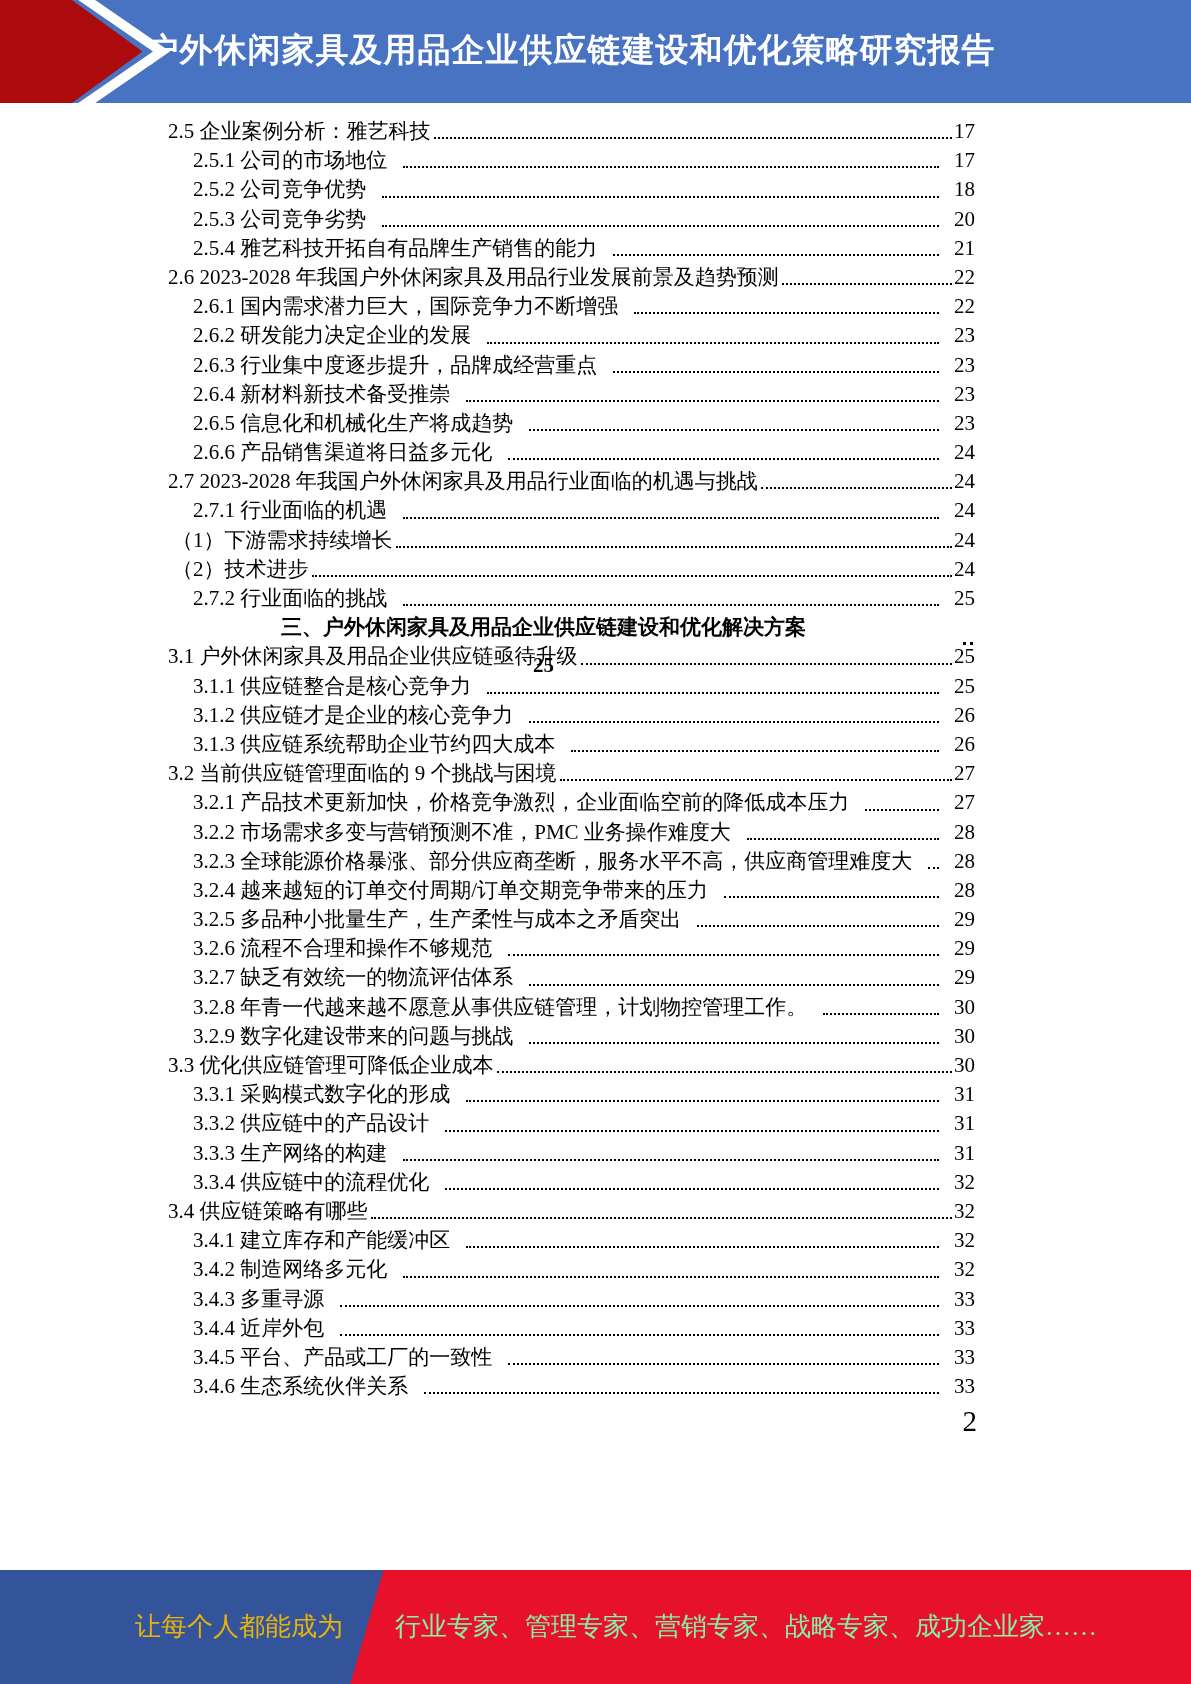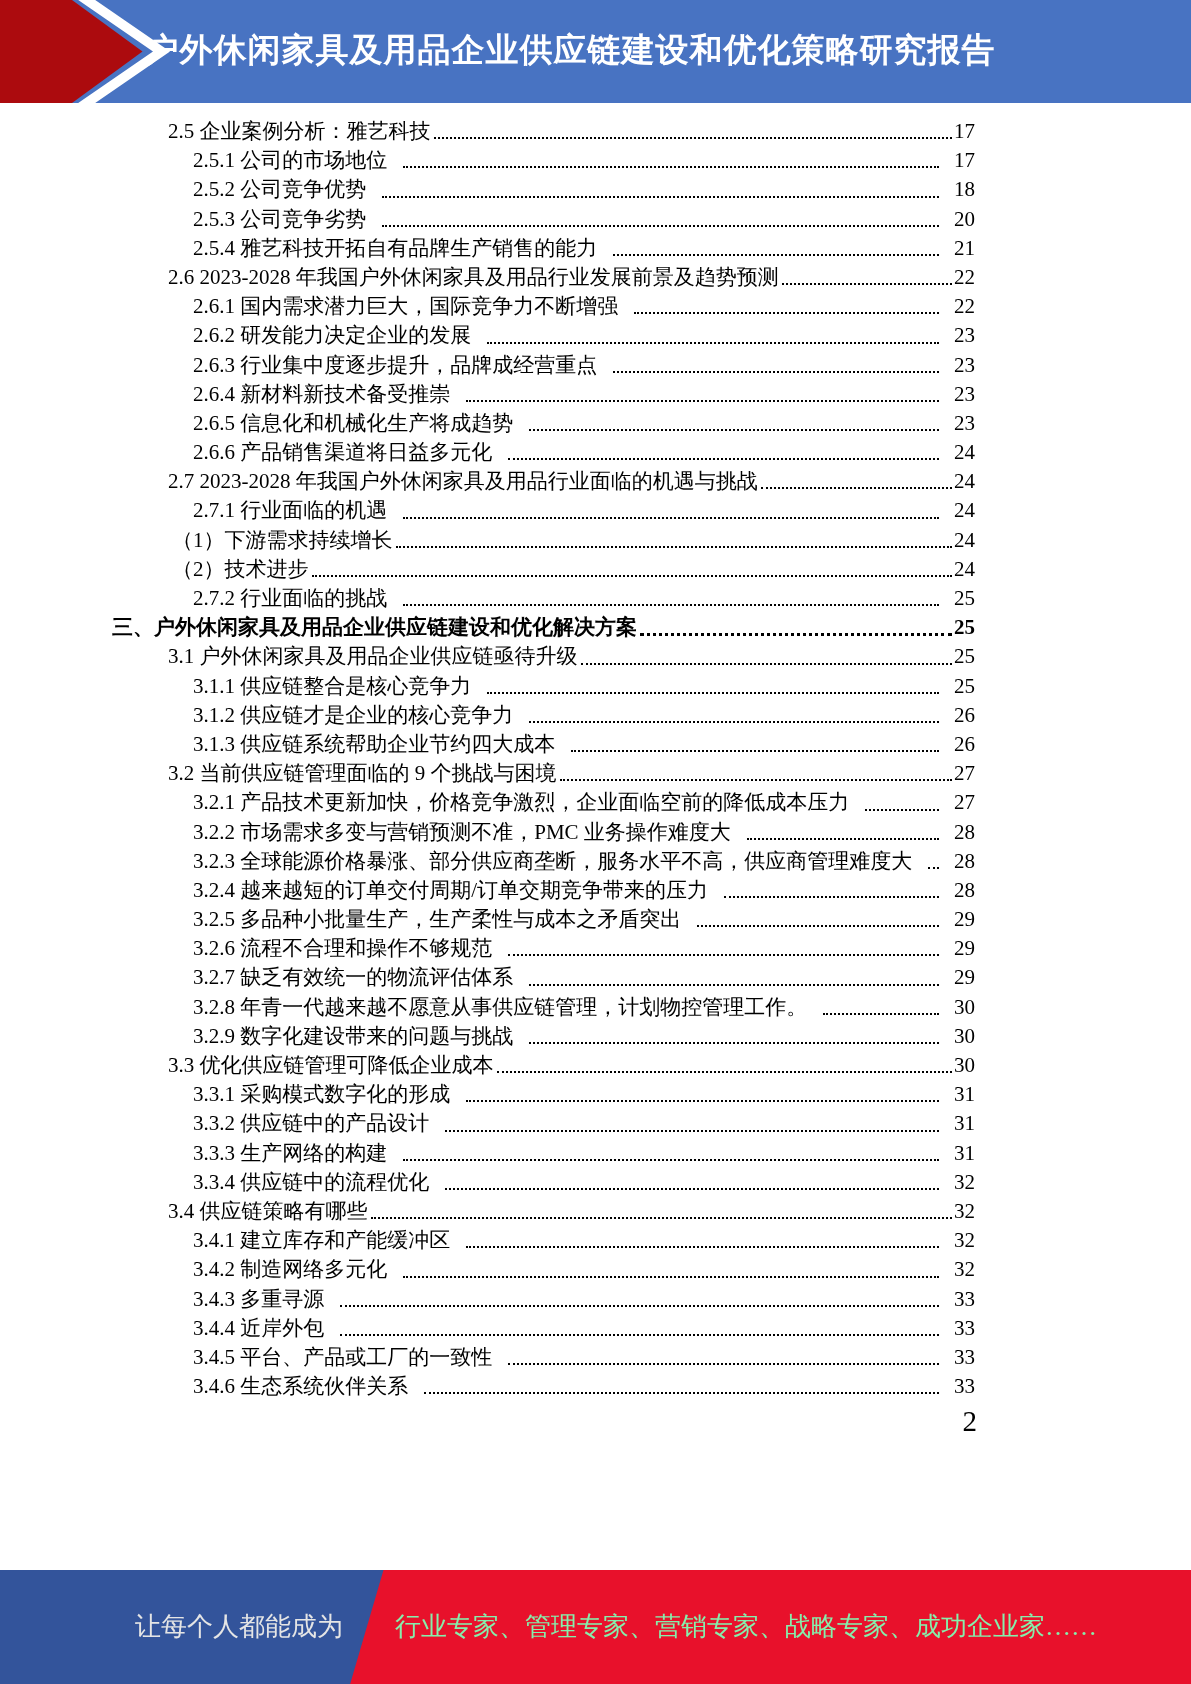--- a/index.html
+++ b/index.html
@@ -38,21 +38,21 @@
     height:29.2px; line-height:29.2px;
     font-size:21px; color:#000; white-space:nowrap;
   }
   .toc-row .lab { flex:0 0 auto; }
   .toc-row .dots {
     flex:1 1 auto; align-self:flex-end;
     border-bottom:2px dotted #000;
     margin:0 2px 7px 3px; min-width:10px;
   }
   .toc-row .num { flex:0 0 auto; }
-  .toc-row.lv0 { padding-left:112px; }
+  .toc-row.lv0 { padding-left:112px;flex-direction:column; }
   .toc-row.lv1 { padding-left:168px; }
   .toc-row.lv2 { padding-left:193px;gap:13px; }
   .toc-row.lv3 { padding-left:172px; }
   .toc-row.bold { font-weight:700; }
   .toc-row.bold .dots { border-bottom:3px dotted #000; margin-bottom:6px; }
   
   .page-num {
     position:absolute; top:1405px; right:214px;
     font-size:29px; color:#000;
   }
@@ -61,21 +61,21 @@
     position:absolute; left:0; top:1570px; width:1191px; height:114px;
     background:#33549B;
   }
   .footer-red {
     position:absolute; left:0; top:0; width:1191px; height:114px;
     background:#E8112B;
     clip-path:polygon(32.2% 0, 100% 0, 100% 100%, 29.4% 100%);
   }
   .footer-left {
     position:absolute; left:135px; top:41px;
-    color:#e5e5e5; font-size:26px; line-height:32px; white-space:nowrap;
+    color:#eab308; font-size:26px; line-height:32px; white-space:nowrap;
   }
   .footer-right {
     position:absolute; left:395px; top:41px;
     color:#86efac; font-size:26px; line-height:32px; white-space:nowrap;
   }
 </style>
 </head>
 <body>
 
 <div class="page">

